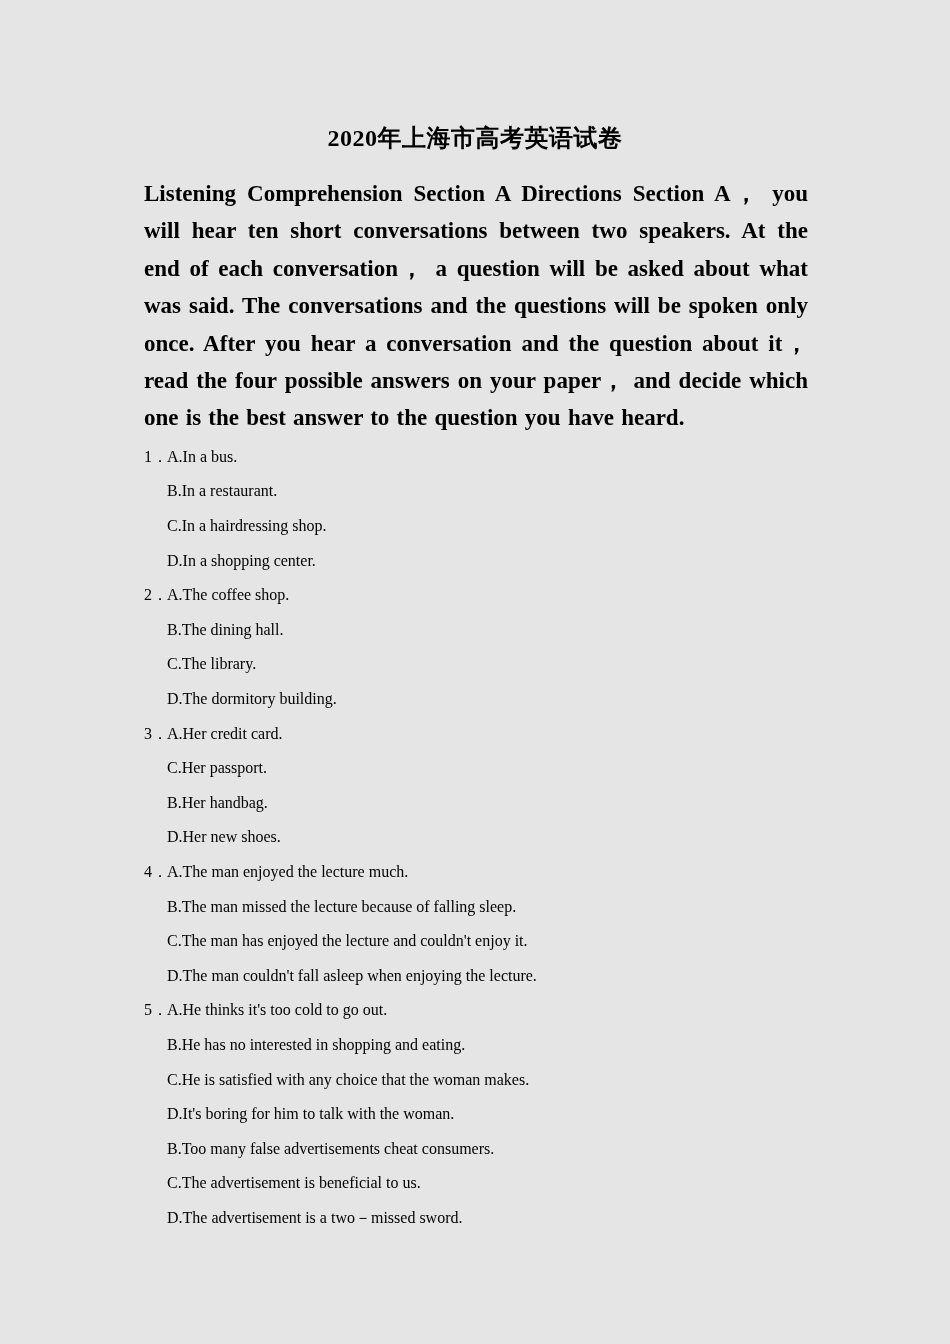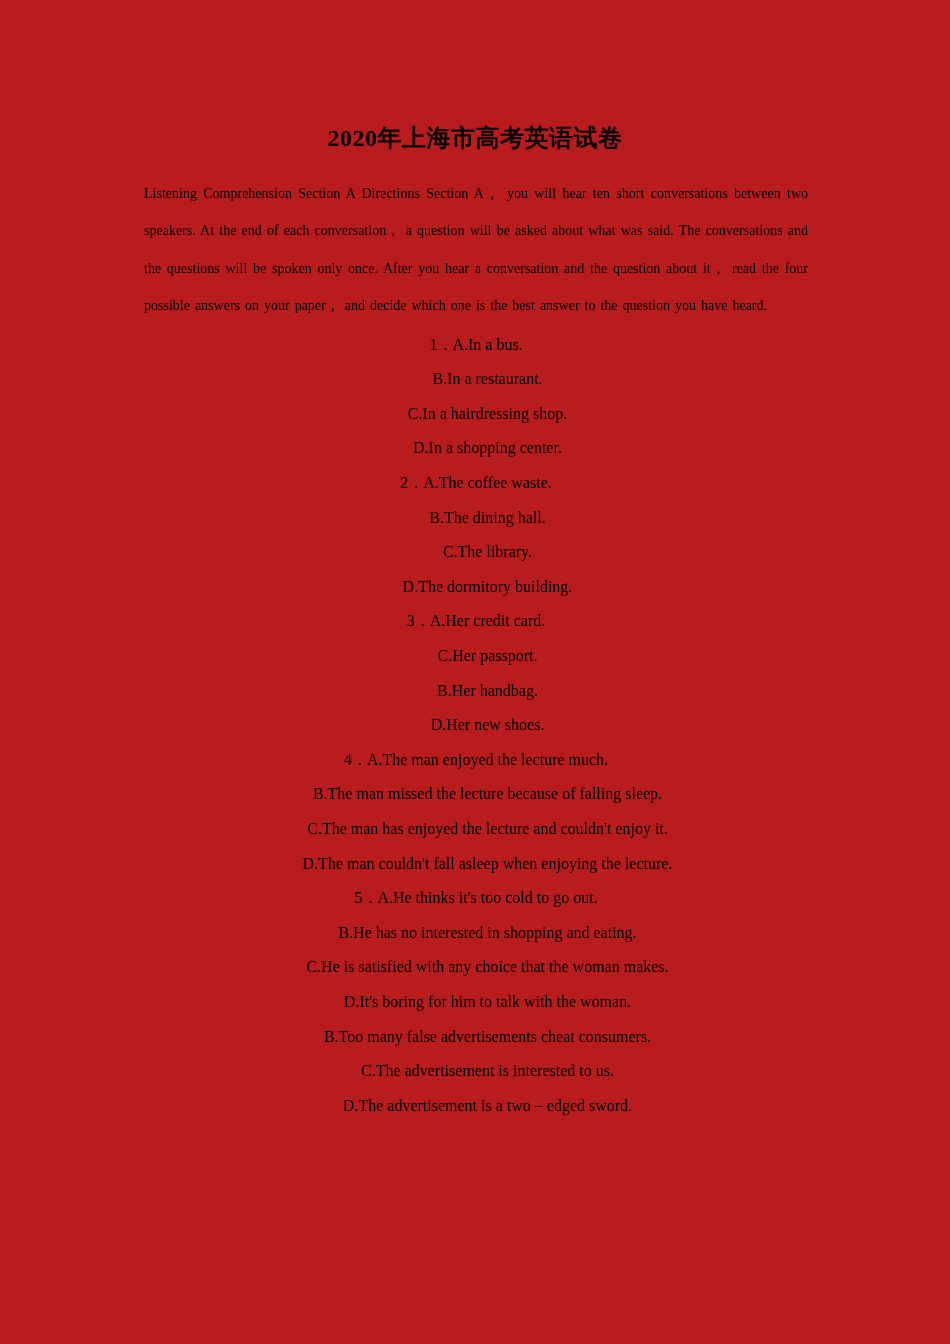--- a/index.html
+++ b/index.html
@@ -10,45 +10,44 @@
   body {
     width: 950px;
     height: 1344px;
     overflow: hidden;
     color: #000000;
     font-family: "Liberation Serif", "DejaVu Serif", serif;
   }
   .page {
     width: 950px;
     height: 1344px;
-    background: #b91c1c;
+    background: #e5e5e5;
   }
   .doc-title {
     margin: 0;
     padding-top: 122px;
     text-align: center;
     font-size: 24px;
     line-height: 32px;
     font-weight: bold;
     letter-spacing: 0.5px;
   }
   .directions {
     margin: 21px 142px 0 144px;
-    font-size: 14px;
-    font-weight: normal;
+    font-size: 23px;
+    font-weight: bold;
     line-height: 37.4px;
     text-align: justify;
     text-justify: inter-word;
     word-spacing: 1.5px;
   }
   .questions {
     margin: 3px 142px 0 144px;
     font-size: 16px;
     line-height: 34.6px;
-    text-align: center;
   }
   .qline {
     white-space: nowrap;
   }
   .qnum {
     display: inline-block;
     width: 23px;
     vertical-align: baseline;
   }
   .qopt {
@@ -64,21 +63,21 @@
   <p class="directions">Listening Comprehension Section A Directions Section A， you will hear ten short conversations between two speakers. At the end of each conversation， a question will be asked about what was said. The conversations and the questions will be spoken only once. After you hear a conversation and the question about it， read the four possible answers on your paper， and decide which one is the best answer to the question you have heard.</p>
 
   <div class="questions" id="questions">
       <div class="question">
         <div class="qline"><span class="qnum">1．</span><span class="qopt">A.In a bus.</span></div>
         <div class="qline"><span class="qnum"></span><span class="qopt">B.In a restaurant.</span></div>
         <div class="qline"><span class="qnum"></span><span class="qopt">C.In a hairdressing shop.</span></div>
         <div class="qline"><span class="qnum"></span><span class="qopt">D.In a shopping center.</span></div>
       </div>
       <div class="question">
-        <div class="qline"><span class="qnum">2．</span><span class="qopt">A.The coffee waste.</span></div>
+        <div class="qline"><span class="qnum">2．</span><span class="qopt">A.The coffee shop.</span></div>
         <div class="qline"><span class="qnum"></span><span class="qopt">B.The dining hall.</span></div>
         <div class="qline"><span class="qnum"></span><span class="qopt">C.The library.</span></div>
         <div class="qline"><span class="qnum"></span><span class="qopt">D.The dormitory building.</span></div>
       </div>
       <div class="question">
         <div class="qline"><span class="qnum">3．</span><span class="qopt">A.Her credit card.</span></div>
         <div class="qline"><span class="qnum"></span><span class="qopt">C.Her passport.</span></div>
         <div class="qline"><span class="qnum"></span><span class="qopt">B.Her handbag.</span></div>
         <div class="qline"><span class="qnum"></span><span class="qopt">D.Her new shoes.</span></div>
       </div>
@@ -89,17 +88,17 @@
         <div class="qline"><span class="qnum"></span><span class="qopt">D.The man couldn't fall asleep when enjoying the lecture.</span></div>
       </div>
       <div class="question">
         <div class="qline"><span class="qnum">5．</span><span class="qopt">A.He thinks it's too cold to go out.</span></div>
         <div class="qline"><span class="qnum"></span><span class="qopt">B.He has no interested in shopping and eating.</span></div>
         <div class="qline"><span class="qnum"></span><span class="qopt">C.He is satisfied with any choice that the woman makes.</span></div>
         <div class="qline"><span class="qnum"></span><span class="qopt">D.It's boring for him to talk with the woman.</span></div>
       </div>
       <div class="question">
         <div class="qline"><span class="qnum"></span><span class="qopt">B.Too many false advertisements cheat consumers.</span></div>
-        <div class="qline"><span class="qnum"></span><span class="qopt">C.The advertisement is interested to us.</span></div>
-        <div class="qline"><span class="qnum"></span><span class="qopt">D.The advertisement is a two－edged sword.</span></div>
+        <div class="qline"><span class="qnum"></span><span class="qopt">C.The advertisement is beneficial to us.</span></div>
+        <div class="qline"><span class="qnum"></span><span class="qopt">D.The advertisement is a two－missed sword.</span></div>
       </div>
     </div>
 </div>
 
 </body></html>

